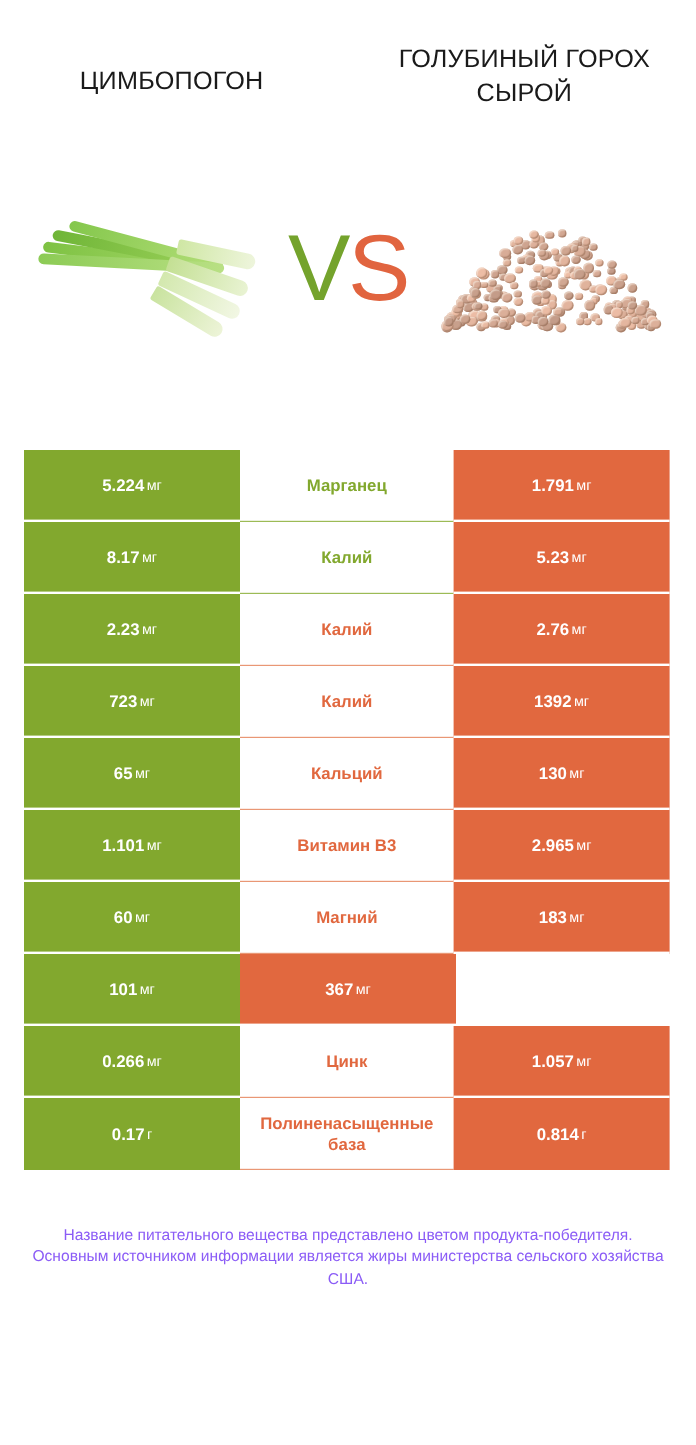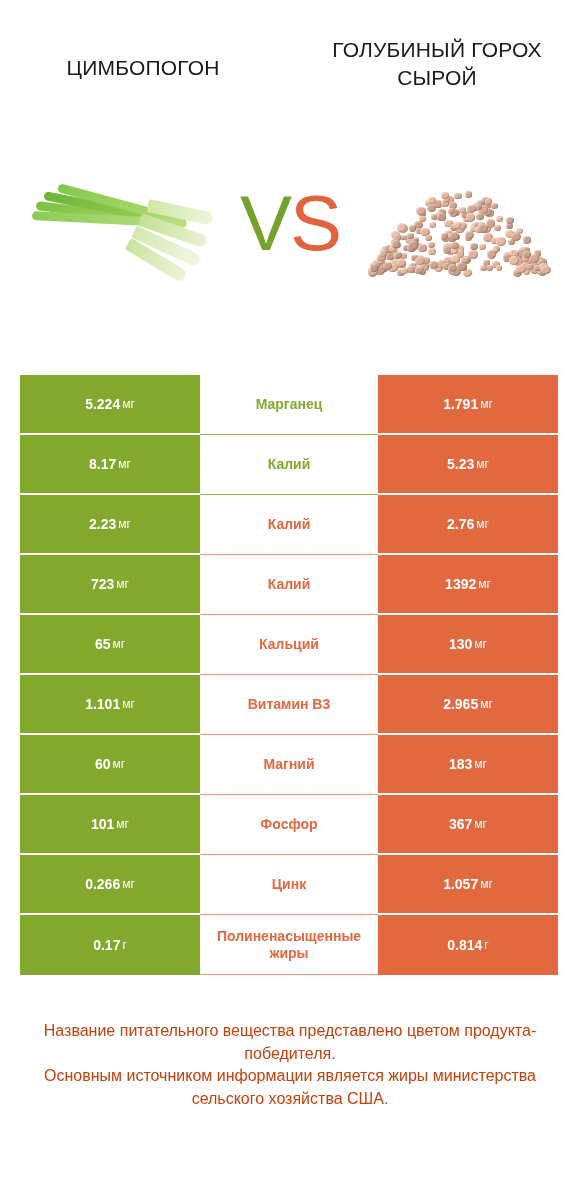--- a/index.html
+++ b/index.html
@@ -158,23 +158,23 @@
 
   .unit { font-weight: 400; font-size: 12px; margin-left: 2px; }
 
   
   .footer {
     position: absolute;
     left: 0;
     top: 1020px;
     width: 580px;
     text-align: center;
-    font-size: 16px;
+    font-size: 13px;
     line-height: 1.42;
-    color: #c2410c;
+    color: #8b5cf6;
     padding: 0 22px;
     box-sizing: border-box;
   }
   .footer p { margin: 0; }
   .footer b { font-weight: 700; }
 </style>
 </head>
 <body>
 
 <div class="header">
@@ -466,32 +466,31 @@
       <div class="cell cell-mid win-right">Витамин B3</div>
       <div class="cell cell-right">2.965<span class="unit">мг</span></div>
     </div>
     <div class="row">
       <div class="cell cell-left">60<span class="unit">мг</span></div>
       <div class="cell cell-mid win-right">Магний</div>
       <div class="cell cell-right">183<span class="unit">мг</span></div>
     </div>
     <div class="row">
       <div class="cell cell-left">101<span class="unit">мг</span></div>
-      <div class="cell cell-mid win-right">Фосфор</div>
       <div class="cell cell-right">367<span class="unit">мг</span></div>
     </div>
     <div class="row">
       <div class="cell cell-left">0.266<span class="unit">мг</span></div>
       <div class="cell cell-mid win-right">Цинк</div>
       <div class="cell cell-right">1.057<span class="unit">мг</span></div>
     </div>
     <div class="row">
       <div class="cell cell-left">0.17<span class="unit">г</span></div>
       <div class="cell cell-mid win-right">
-        <span class="wrap">Полиненасыщенные жиры</span>
+        <span class="wrap">Полиненасыщенные база</span>
       </div>
       <div class="cell cell-right">0.814<span class="unit">г</span></div>
     </div>
   </div>
 
 <div class="footer">
   <p>Название питательного вещества представлено цветом продукта-победителя.</p>
   <p>Основным источником информации является жиры министерства сельского хозяйства США.</p>
 </div>
 

